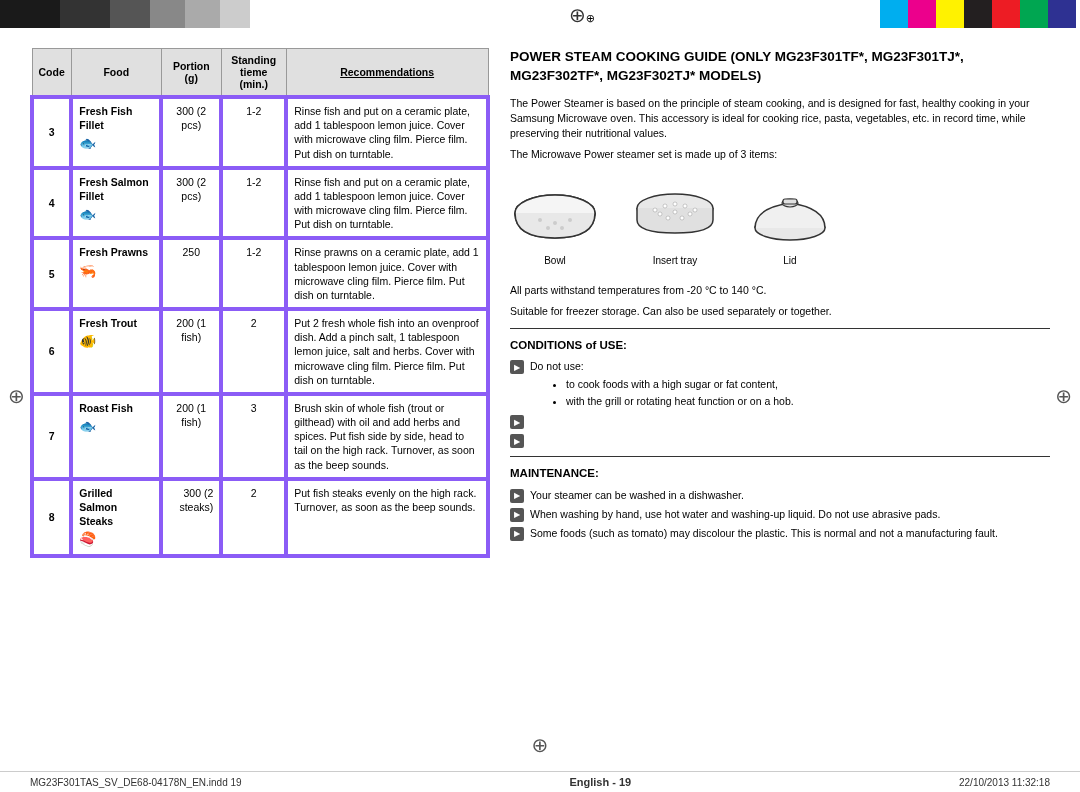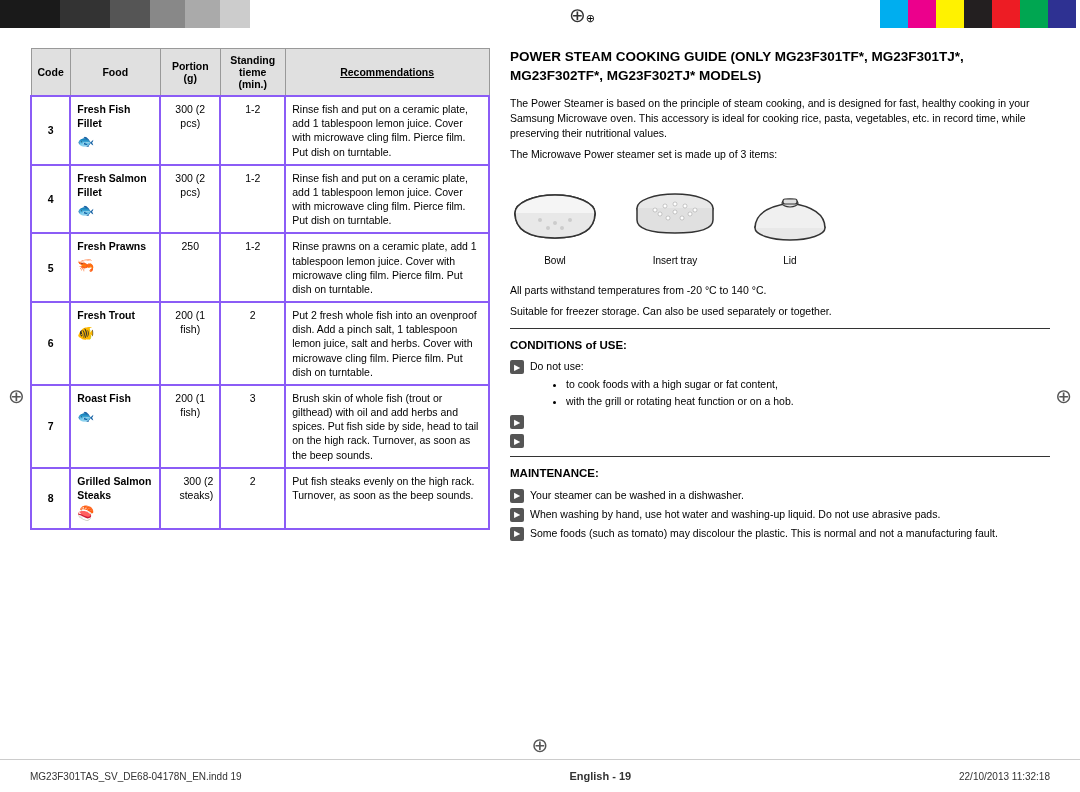--- a/index.html
+++ b/index.html
@@ -94,21 +94,21 @@
       border: 1px solid #999;
       padding: 5px 6px;
       text-align: center;
       font-weight: bold;
     }
     table.cooking-table th.food-col { width: 90px; }
     table.cooking-table th.portion-col { width: 60px; }
     table.cooking-table th.standing-col { width: 65px; }
     table.cooking-table th.rec-col { width: auto; text-decoration: underline; }
     table.cooking-table td {
-      border: 2px solid #8b5cf6;
+      border: 4px solid #8b5cf6;
       padding: 5px 6px;
       vertical-align: top;
       line-height: 1.35;
     }
     table.cooking-table td.code-cell {
       text-align: center;
       font-weight: bold;
       vertical-align: middle;
     }
     table.cooking-table td.food-cell {
@@ -197,21 +197,21 @@
     .sub-bullets li {
       display: list-item;
       margin-bottom: 2px;
     }
 
     
     .footer {
       display: flex;
       justify-content: space-between;
       align-items: center;
-      padding: 10px 30px;
+      padding: 4px 30px;
       font-size: 10px;
       border-top: 1px solid #ccc;
       color: #333;
     }
     .footer-center {
       font-weight: bold;
       font-size: 11px;
       text-align: center;
     }
     

